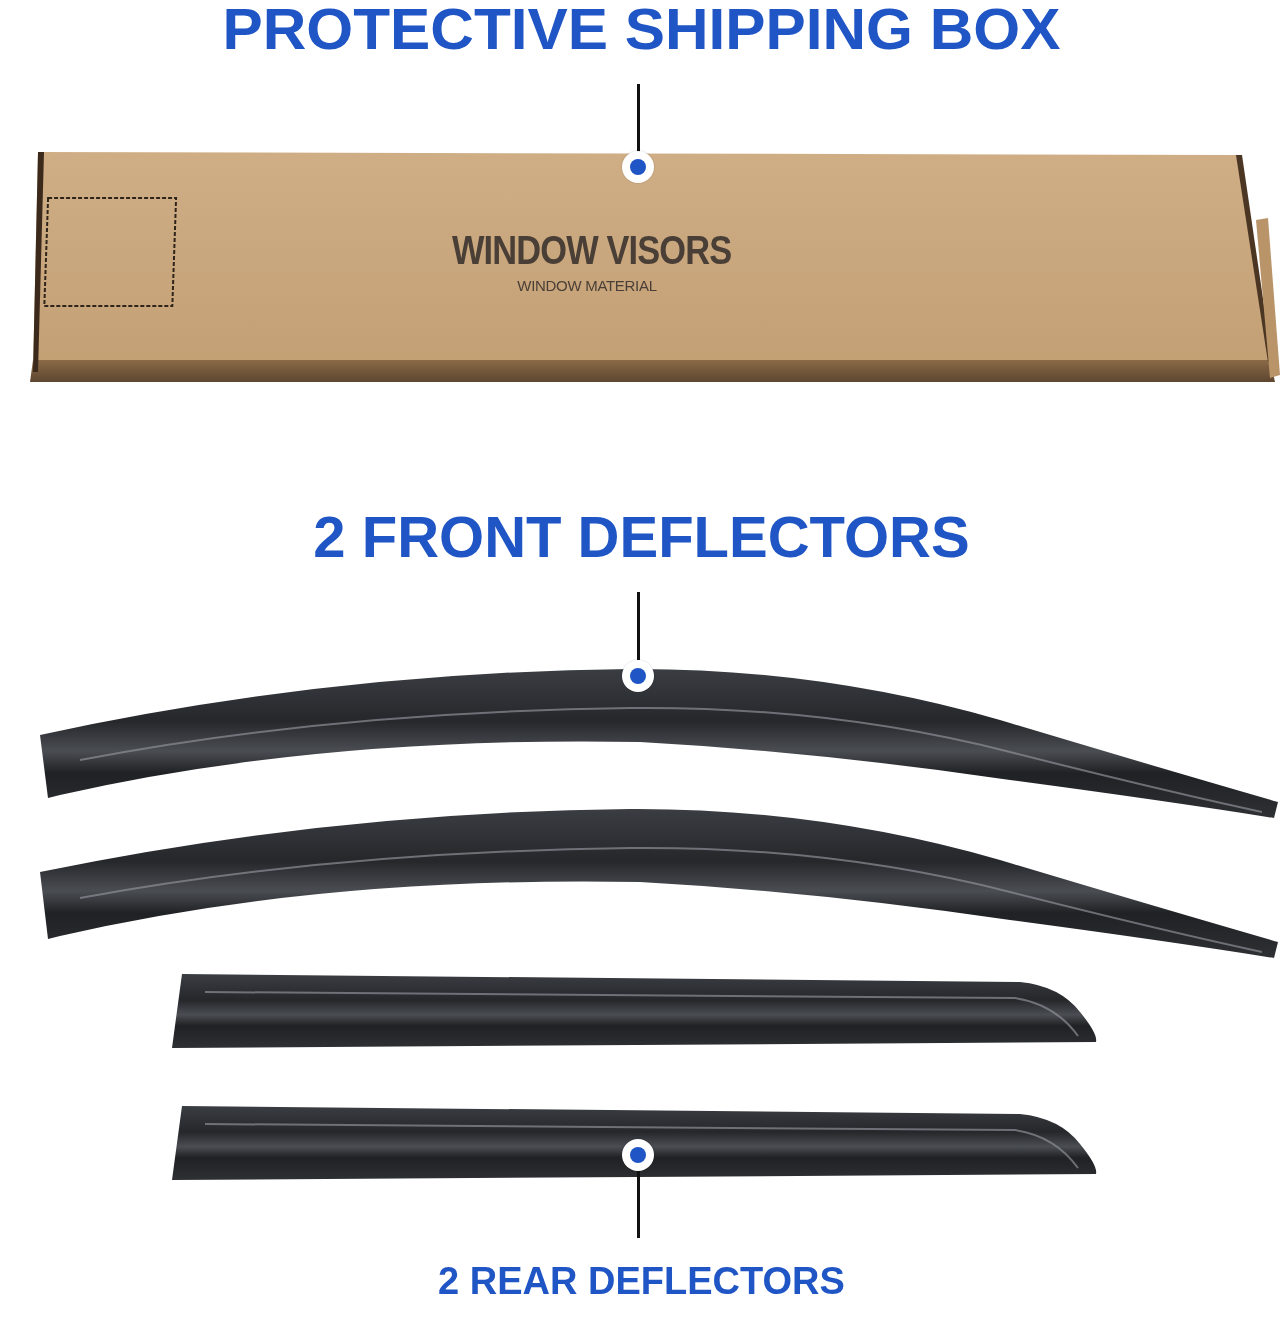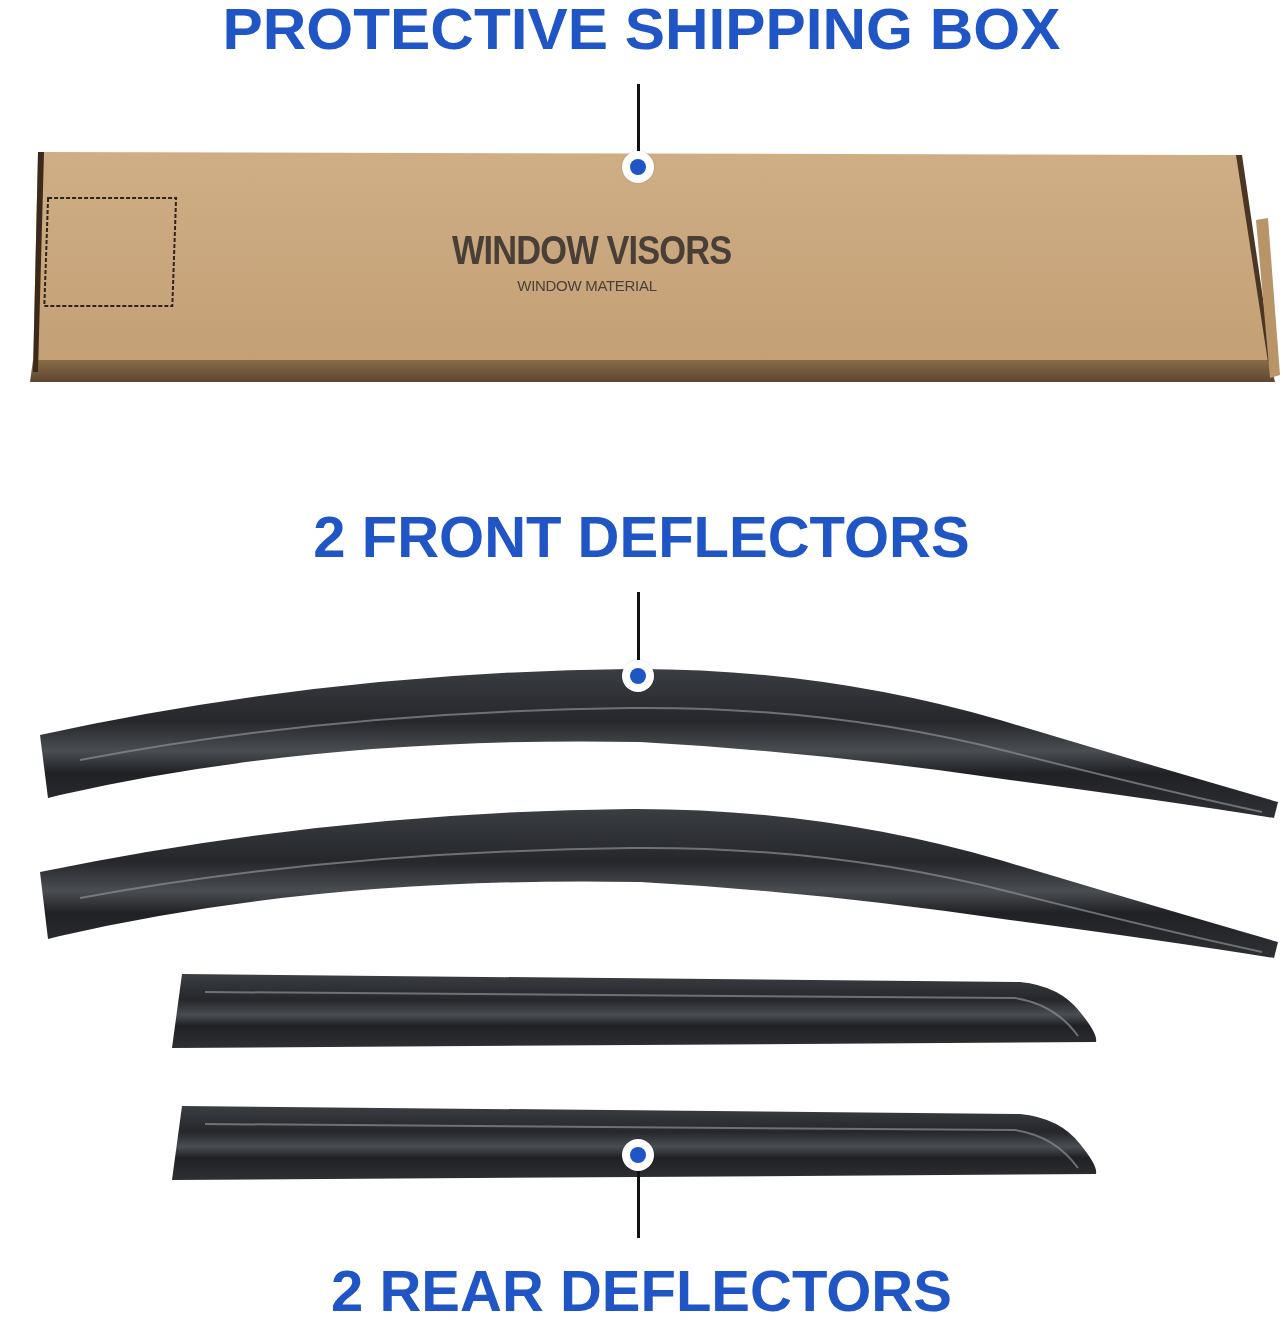--- a/index.html
+++ b/index.html
@@ -4,21 +4,21 @@
   <style>
     html, body { margin: 0; padding: 0; background: #ffffff; }
     body { width: 1283px; height: 1321px; position: relative; overflow: hidden; font-family: "Liberation Sans", sans-serif; }
     .heading {
       position: absolute; left: 0; width: 1283px; text-align: center;
       color: #1f55c4; font-family: "Liberation Sans", sans-serif; font-weight: 700;
       letter-spacing: 0px; line-height: 1; white-space: nowrap;
     }
     #h-box { top: 0px; font-size: 58px; transform: scaleX(1.04); }
     #h-front { top: 508px; font-size: 58px; text-align: center; }
-    #h-rear { top: 1262px; font-size: 58px; }
+    #h-rear { top: 1262px; font-size: 38px; }
     .leader { position: absolute; width: 3px; background: #111; }
     .marker {
       position: absolute; width: 32px; height: 32px; border-radius: 50%;
       background: #ffffff; box-shadow: 0 0 0 1px rgba(0,0,0,0.06);
     }
     .marker::after {
       content: ""; position: absolute; left: 8px; top: 8px; width: 16px; height: 16px;
       border-radius: 50%; background: #1f55c4;
     }
     svg { position: absolute; left: 0; top: 0; }

